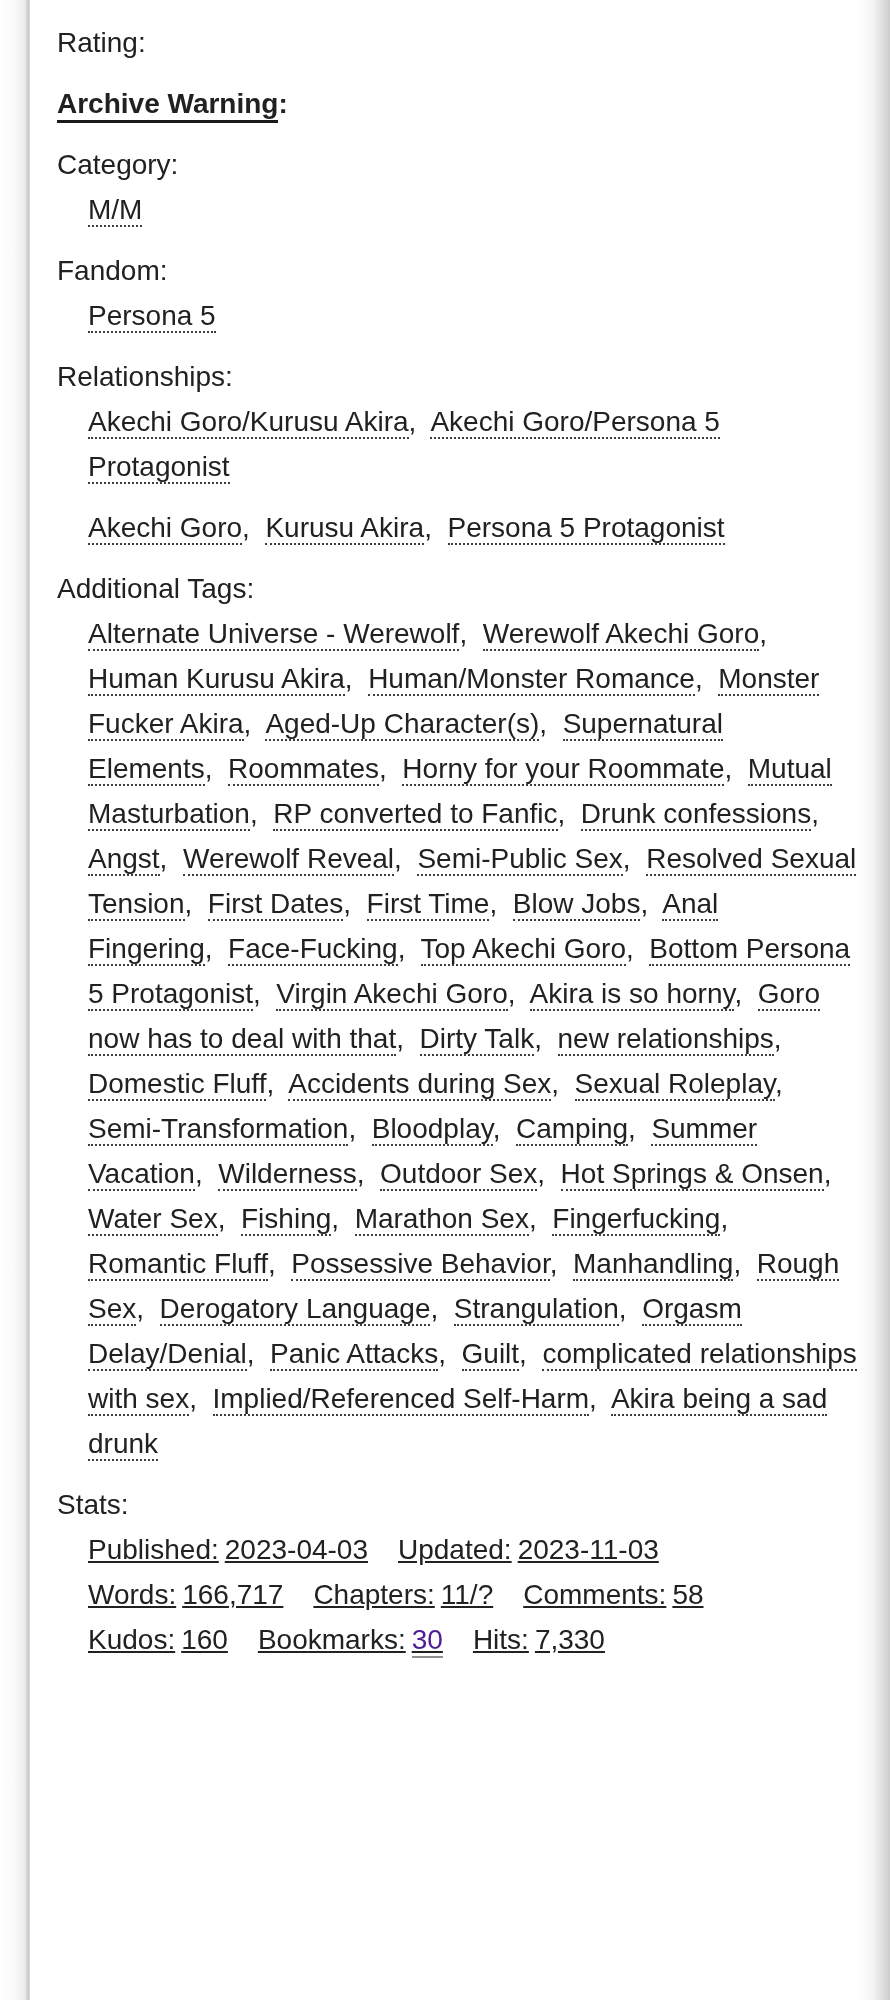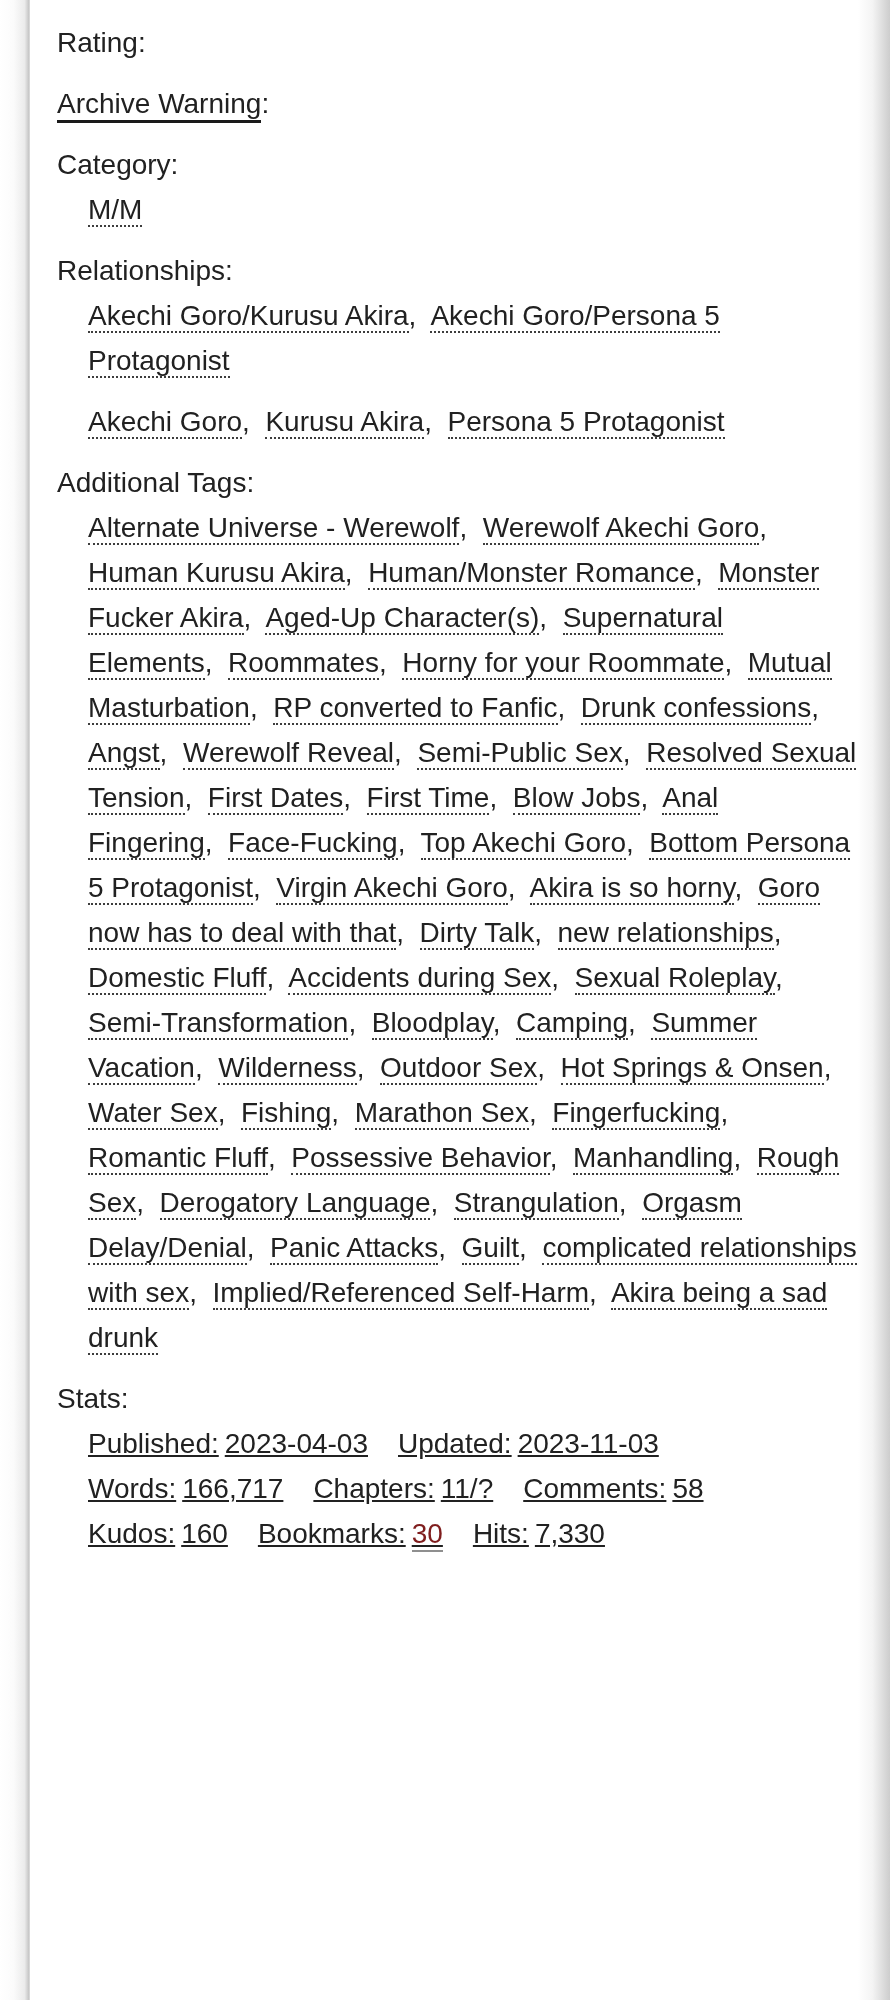--- a/index.html
+++ b/index.html
@@ -39,30 +39,30 @@
   }
   dd { padding-left: 31px; width: 801px; }
   a.tag {
     color: #212121;
     text-decoration: none;
     border-bottom: 2px dotted #3d3d3d;
     cursor: pointer;
   }
   .sep { color: #212121; }
   
-  .warning-section dt { font-weight: 400; }
+  .warning-section dt { font-weight: 700; }
   .warn-underline { border-bottom: 3px solid #1a1a1a; padding-bottom: 1px; }
   .warning-section a.tag { font-weight: 700; }
   
   .stat-row { display: block; }
   .stat { margin-right: 30px; white-space: nowrap; text-decoration: underline; }
   .sname { margin-right: 6px; }
   .sval { }
   .sval.link {
-    color: #7f1d1d;
+    color: #4c1d95;
     border-bottom: 2px solid #8f8f8f;
     padding-bottom: 1px;
     cursor: pointer;
   }
 </style>
 </head>
 <body>
 
 <div class="edge-left"></div>
 <div class="edge-right"></div>
@@ -78,20 +78,26 @@
       <dt><span class="warn-underline">Archive Warning</span><span>:</span></dt>
     </div>
 
     <div class="section">
       <dt>Category:</dt>
       <dd class="tags">
         
       <a class="tag">M/M</a></dd>
     </div>
 
+    <div class="section">
+      <dt>Fandom:</dt>
+      <dd class="tags">
+        
+      <a class="tag">Persona 5</a></dd>
+    </div>
 
     <div class="section">
       <dt>Relationships:</dt>
       <dd class="tags">
         
       <a class="tag">Akechi Goro/Kurusu Akira</a><span class="sep">,&nbsp; </span><a class="tag">Akechi Goro/Persona 5 Protagonist</a></dd>
     </div>
 
     <div class="section">
       <dd class="tags">

